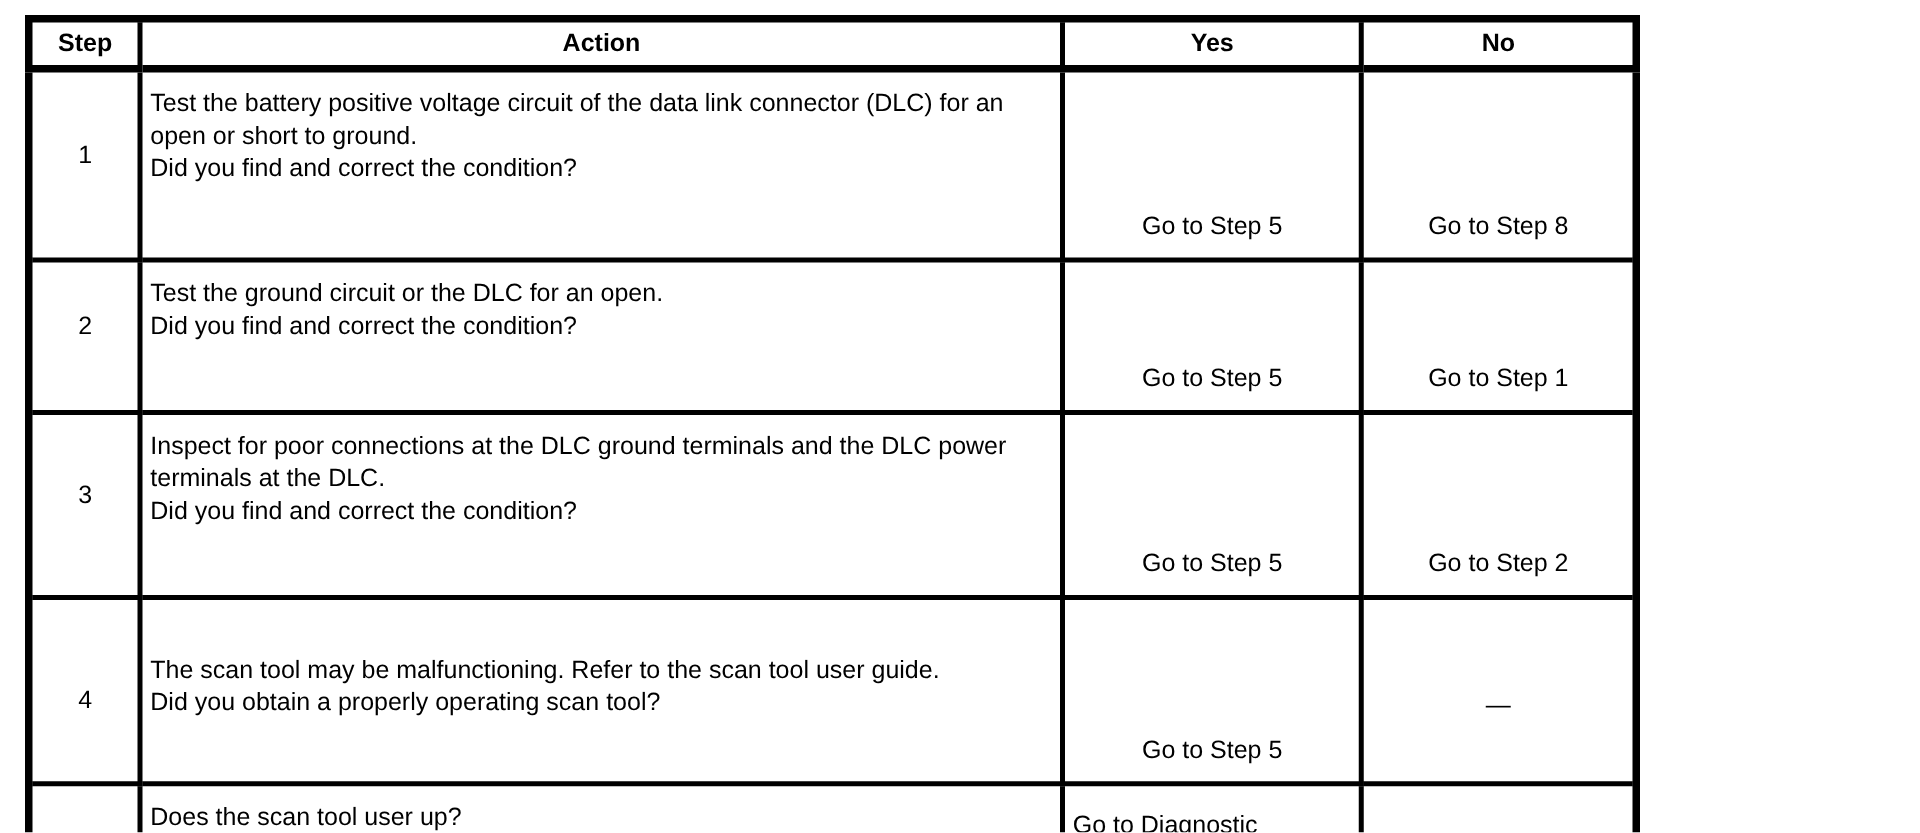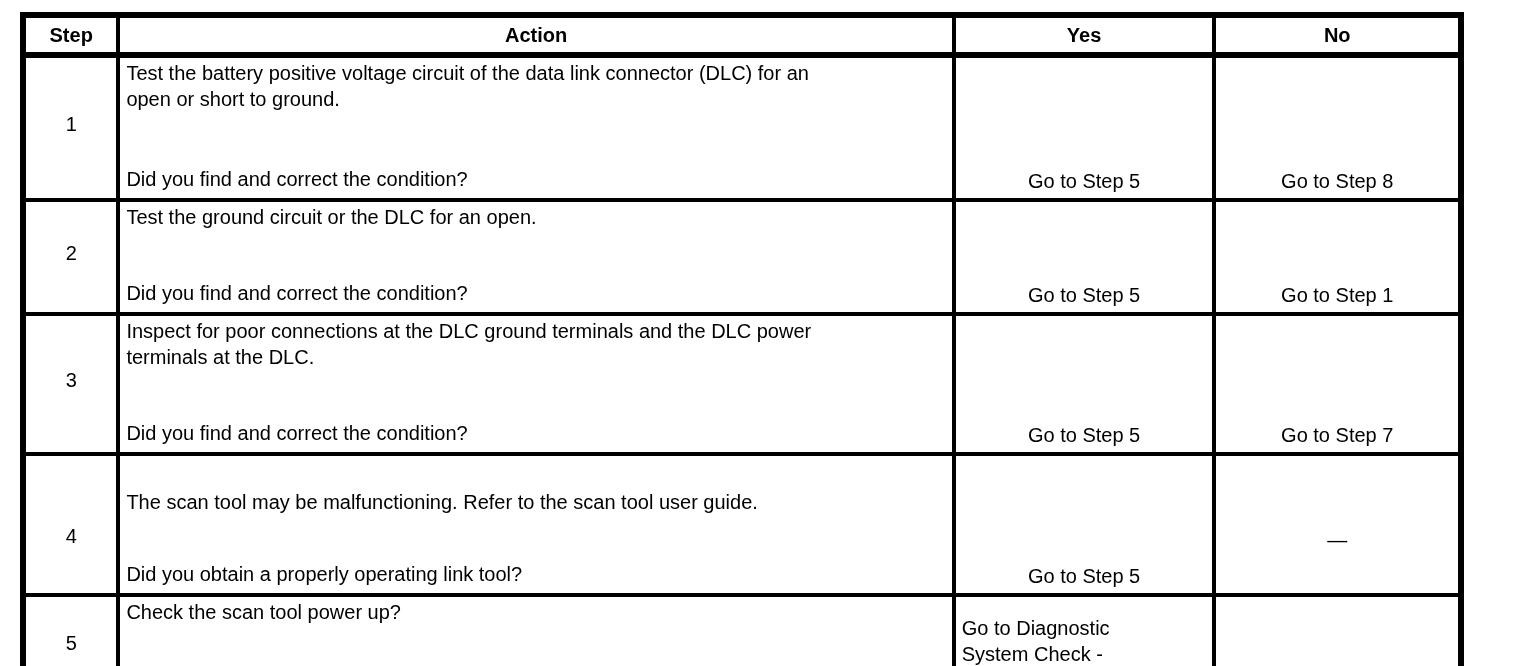--- a/index.html
+++ b/index.html
@@ -1,21 +1,21 @@
 <!DOCTYPE html>
 <html><head>
 <meta charset="utf-8">
 <style>
   html, body {
     margin: 0;
     padding: 0;
     background: #ffffff;
   }
   .page {
-    width: 1464px;
+    width: 1312px;
     height: 666px;
     background: #ffffff;
     font-family: "Liberation Sans", sans-serif;
     color: #000000;
     overflow: hidden;
   }
   table.diag {
     border-collapse: collapse;
     table-layout: fixed;
     margin: 12px 0 0 20px;
@@ -47,22 +47,21 @@
   
   .step-wrap {
     display: flex;
     align-items: center;
     justify-content: center;
     text-align: center;
   }
   .action-wrap {
     display: flex;
     flex-direction: column;
-    justify-content: space-between;
-    padding: 2px 8px 4px 6px;
+    padding: 12px 8px 4px 6px;
     white-space: pre-line;
   }
   .bottom-wrap {
     display: flex;
     flex-direction: column;
     justify-content: flex-end;
     align-items: center;
     text-align: center;
     padding: 4px 6px 4px 6px;
     white-space: pre-line;
@@ -70,21 +69,21 @@
   .bottom-wrap.left {
     align-items: flex-start;
     text-align: left;
   }
   .bottom-wrap.middle {
     justify-content: center;
   }
 
   
   tr.r1 .step-wrap, tr.r1 .action-wrap, tr.r1 .bottom-wrap { min-height: 132px; }
-  tr.r2 .step-wrap, tr.r2 .action-wrap, tr.r2 .bottom-wrap { min-height: 102px; gap: 31px; }
+  tr.r2 .step-wrap, tr.r2 .action-wrap, tr.r2 .bottom-wrap { min-height: 102px; }
   tr.r3 .step-wrap, tr.r3 .action-wrap, tr.r3 .bottom-wrap { min-height: 128px; }
   tr.r4 .step-wrap, tr.r4 .action-wrap, tr.r4 .bottom-wrap { min-height: 98px; margin-top: 31px;  }
   tr.r5 .step-wrap, tr.r5 .action-wrap, tr.r5 .bottom-wrap { min-height: 92px;  }
 </style>
 </head>
 <body>
 
 <div class="page">
   <table class="diag">
     <colgroup>
@@ -147,49 +146,49 @@
           <div class="action-wrap">
             <div>Inspect for poor connections at the DLC ground terminals and the DLC power
 terminals at the DLC.</div>
             <div>Did you find and correct the condition?</div>
           </div>
         </td>
         <td>
           <div class="bottom-wrap">Go to Step 5</div>
         </td>
         <td>
-          <div class="bottom-wrap">Go to Step 7</div>
+          <div class="bottom-wrap">Go to Step 2</div>
         </td>
       </tr>
 
       <tr class="r4">
         <td>
           <div class="step-wrap">4</div>
         </td>
         <td>
           <div class="action-wrap">
             <div>The scan tool may be malfunctioning. Refer to the scan tool user guide.</div>
-            <div>Did you obtain a properly operating link tool?</div>
+            <div>Did you obtain a properly operating scan tool?</div>
           </div>
         </td>
         <td>
           <div class="bottom-wrap">Go to Step 5</div>
         </td>
         <td>
           <div class="bottom-wrap middle">—</div>
         </td>
       </tr>
 
       <tr class="r5">
         <td>
           <div class="step-wrap">5</div>
         </td>
         <td>
           <div class="action-wrap">
-            <div>Check the scan tool power up?</div>
+            <div>Does the scan tool user up?</div>
             <div></div>
           </div>
         </td>
         <td>
           <div class="bottom-wrap left">Go to Diagnostic
 System Check -
 Vehicle</div>
         </td>
         <td>
           <div class="bottom-wrap">Go to Step 7</div>

